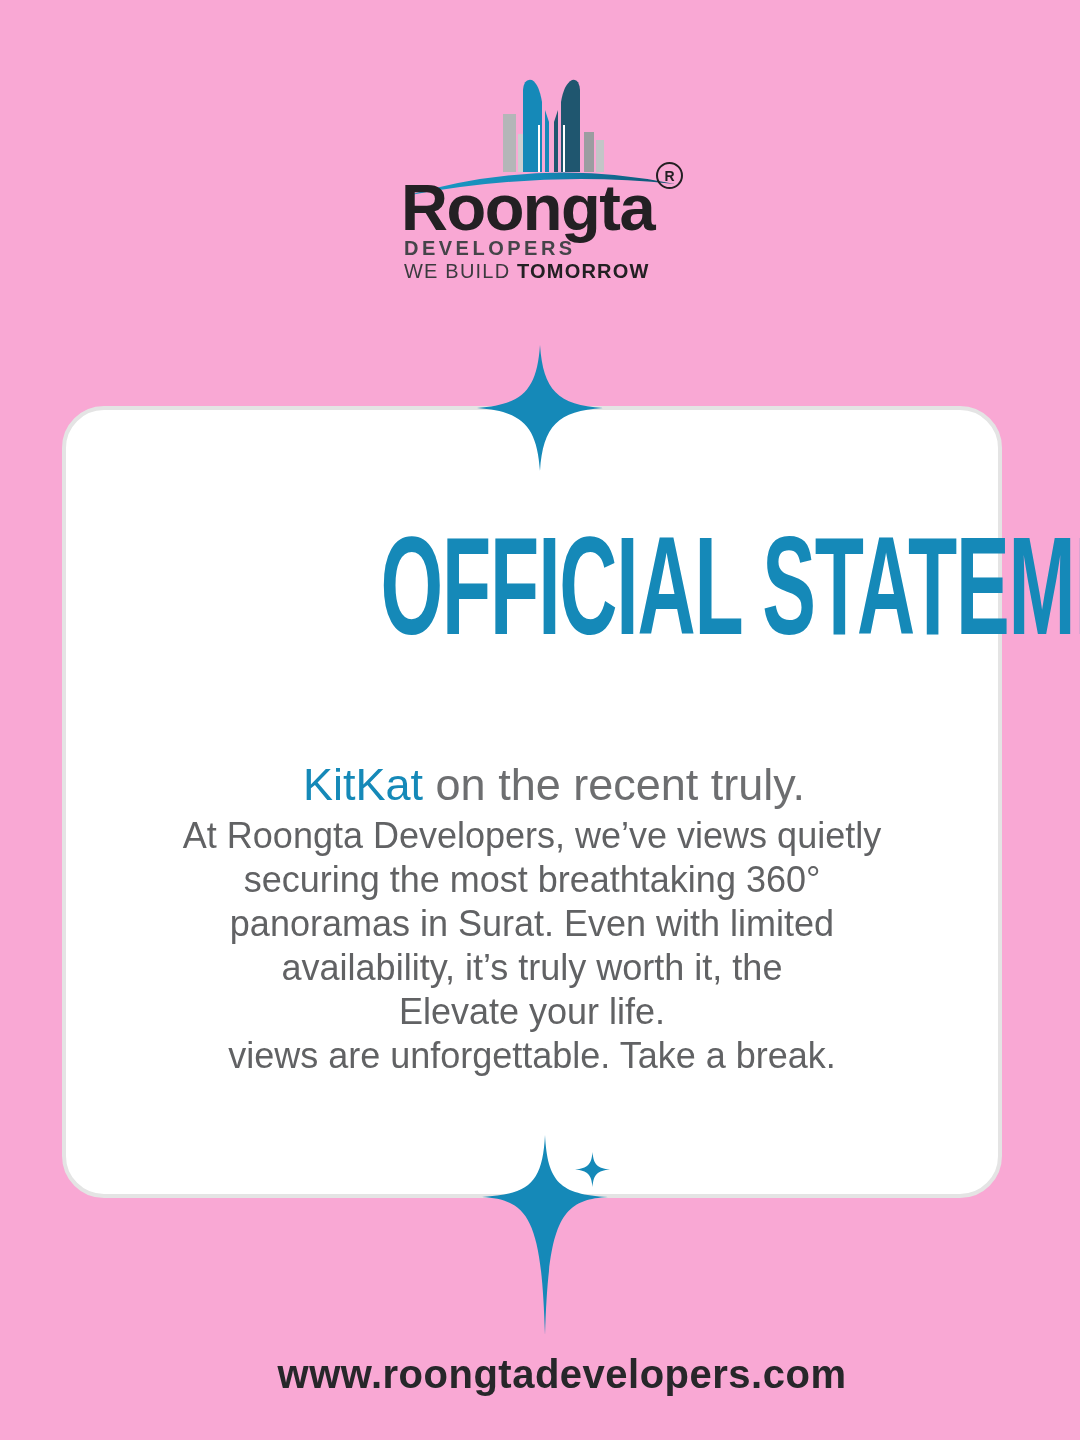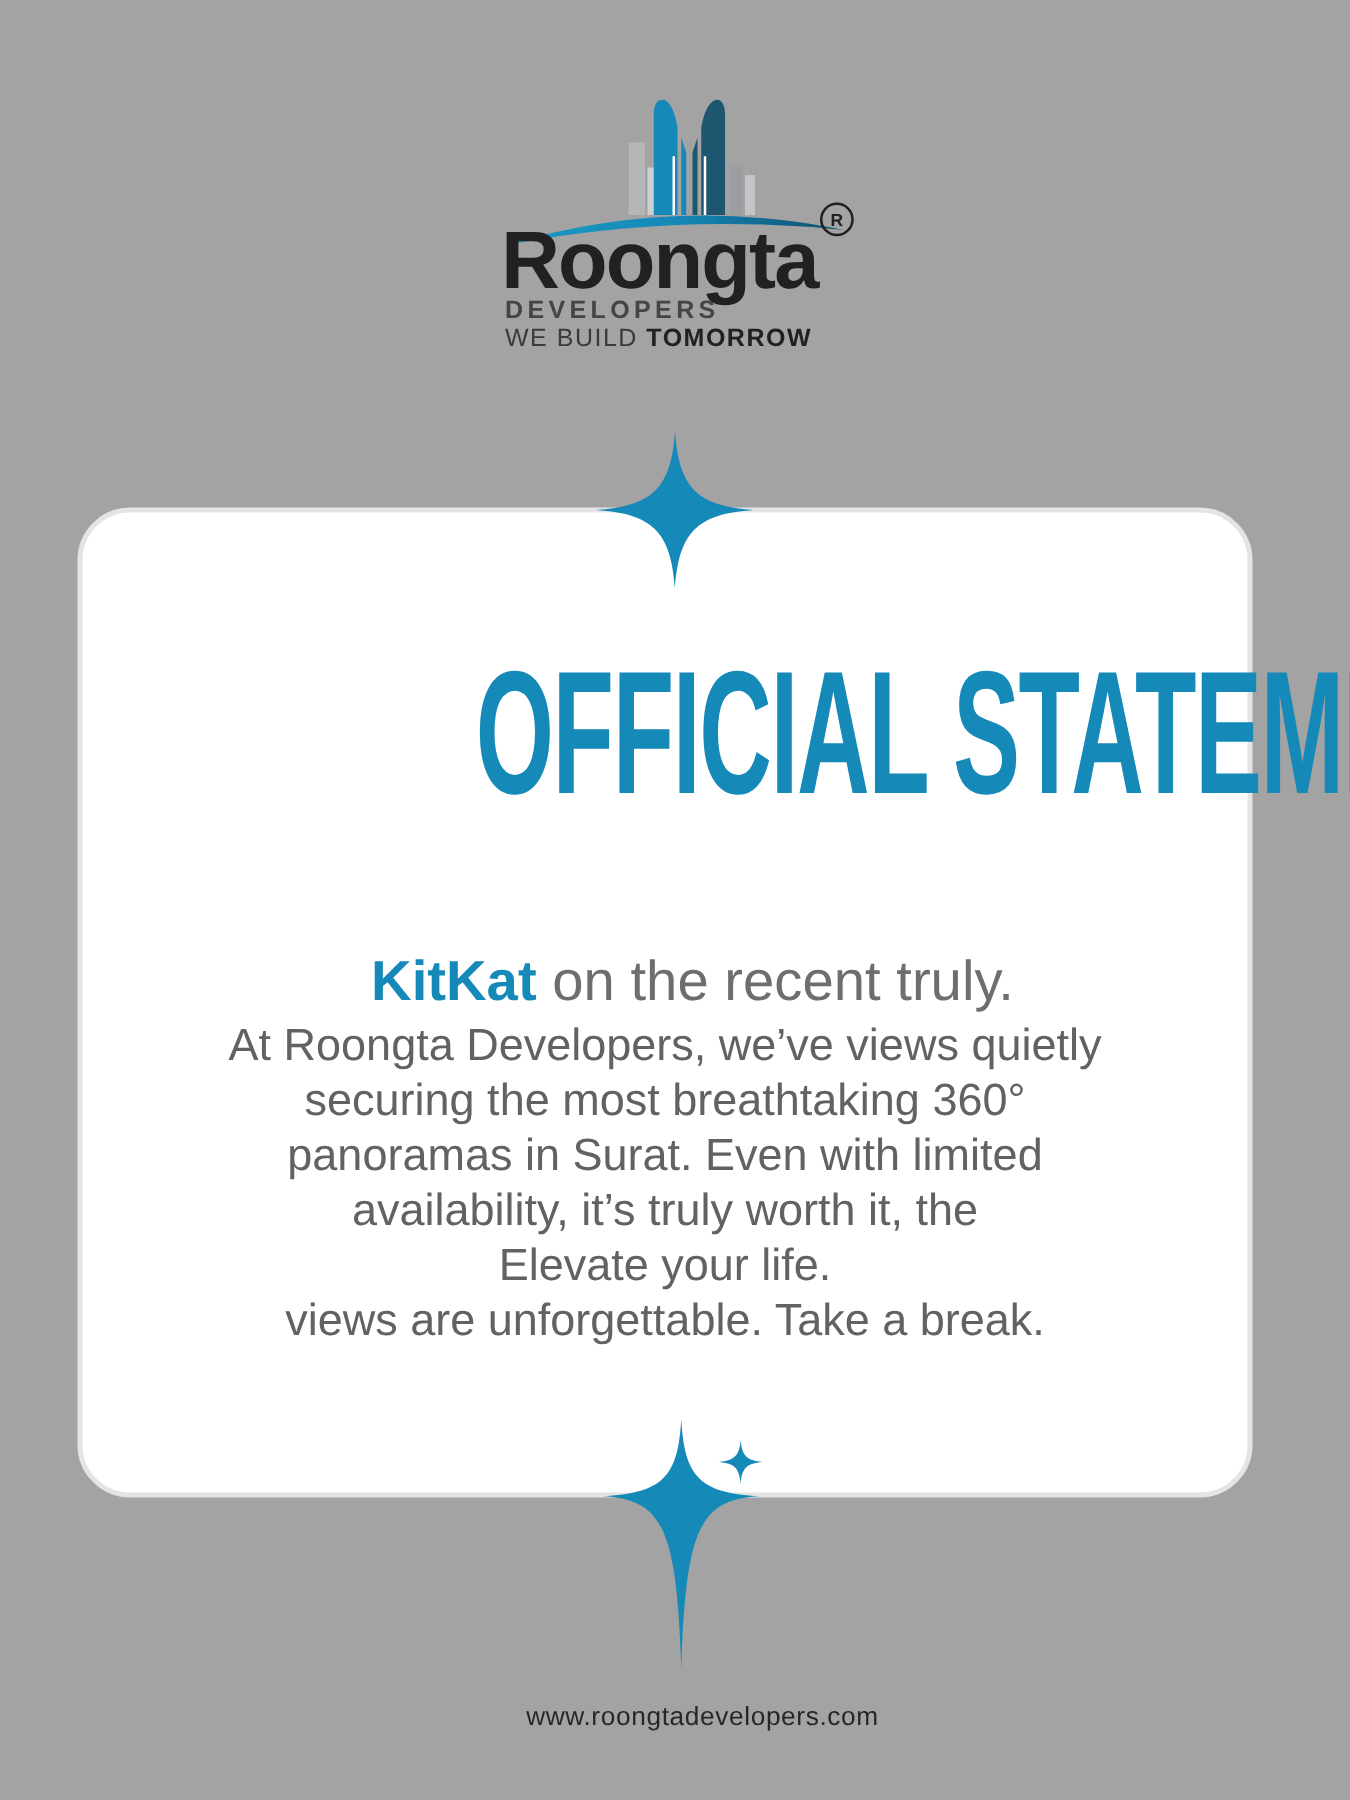--- a/index.html
+++ b/index.html
@@ -1,17 +1,17 @@
 <!DOCTYPE html>
 <html style="--accent-teal: #1589b8; --heading-teal: #1589b8; --sympathy-gray: #6d6e70; --body-gray: #616264; --card-border: #e4e4e4; --brand-text: #232023; --footer-text: #27272a; --logo-dark-tower: #1f566f; --logo-gray: #b4b6b8;"><head>
 <meta charset="utf-8">
 <style>
   html,body{margin:0;padding:0;background:#ffffff;}
   body{width:1080px;height:1440px;font-family:"Liberation Sans",sans-serif;}
-  .page{position:relative;width:1080px;height:1440px;background:#a3a3a3;overflow:hidden;}
+  .page{position:relative;width:1080px;height:1440px;background:#f9a8d4;overflow:hidden;}
 
   
   .logo-mark{position:absolute;left:405px;top:70px;width:270px;height:130px;}
   .brand-row{position:absolute;left:401px;top:175px;height:66px;}
   .brand{font-size:65px;line-height:65px;font-weight:700;color:var(--brand-text,#232023);letter-spacing:-1.5px;}
   .reg{position:absolute;left:656px;top:162px;width:27px;height:27px;border:2.5px solid var(--brand-text,#232023);
        border-radius:50%;box-sizing:border-box;display:flex;align-items:center;justify-content:center;
        font-size:14px;font-weight:700;color:var(--brand-text,#232023);}
   .division{position:absolute;left:404px;top:236px;font-size:20px;line-height:24px;letter-spacing:3.5px;
        color:#454449;font-weight:700;}
@@ -20,33 +20,33 @@
   .tag-bold{font-weight:700;color:var(--brand-text,#232023);}
 
   
   .card{position:absolute;left:62px;top:406px;width:940px;height:792px;box-sizing:border-box;
         border:4px solid var(--card-border,#e4e4e4);border-radius:42px;background:#ffffff;}
   .title-wrap{position:absolute;top:106px;left:0;right:0;margin:0;text-align:center;}
   .title{display:inline-block;font-size:140px;line-height:140px;font-weight:700;white-space:nowrap;
          color:var(--heading-teal,#1589b8);letter-spacing:-2px;transform:scaleX(0.575);transform-origin:50% 50%;}
   .sympathy{position:absolute;top:289px;left:0;right:0;margin:0;text-align:center;
             font-size:45px;line-height:57px;color:var(--sympathy-gray,#6d6e70);font-weight:400;}
-  .brand-teal{color:var(--accent-teal,#1589b8);font-weight:700;margin-left:44px;}
+  .brand-teal{color:var(--accent-teal,#1589b8);font-weight:400;margin-left:44px;}
   .body-text{position:absolute;top:404px;left:0;right:0;text-align:center;
              font-size:36px;line-height:44px;color:var(--body-gray,#616264);font-weight:400;}
 
   
   .sparkle{position:absolute;fill:var(--accent-teal,#1589b8);}
   .sparkle-top{left:477px;top:345px;width:126px;height:126px;}
   .sparkle-big{left:482px;top:1135px;width:126px;height:200px;}
   .sparkle-small{left:575px;top:1152px;width:35px;height:35px;}
 
   
-  .footer{position:absolute;left:0;right:0;top:1356px;text-align:center;font-size:21px;line-height:36px;
-          letter-spacing:0.5px;color:var(--footer-text,#27272a);font-weight:400;padding-left:44px;}
+  .footer{position:absolute;left:0;right:0;top:1356px;text-align:center;font-size:40px;line-height:36px;
+          letter-spacing:0.5px;color:var(--footer-text,#27272a);font-weight:700;padding-left:44px;}
 </style>
 </head>
 <body>
 
 <div class="page">
 
   <header>
     <svg class="logo-mark" viewBox="0 0 270 130" aria-hidden="true">
       <defs>
         <linearGradient id="swg" x1="0" y1="0" x2="1" y2="0">

